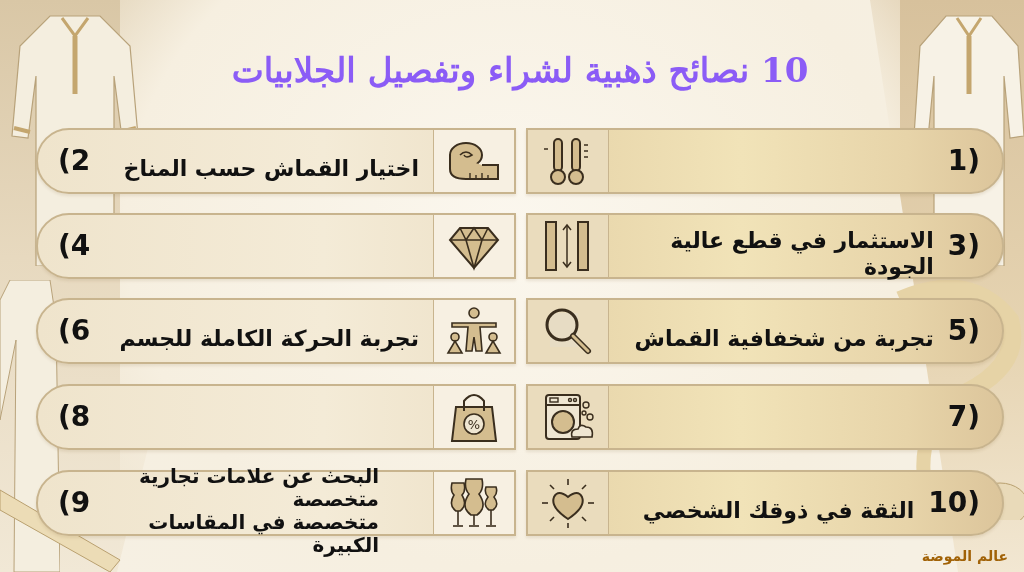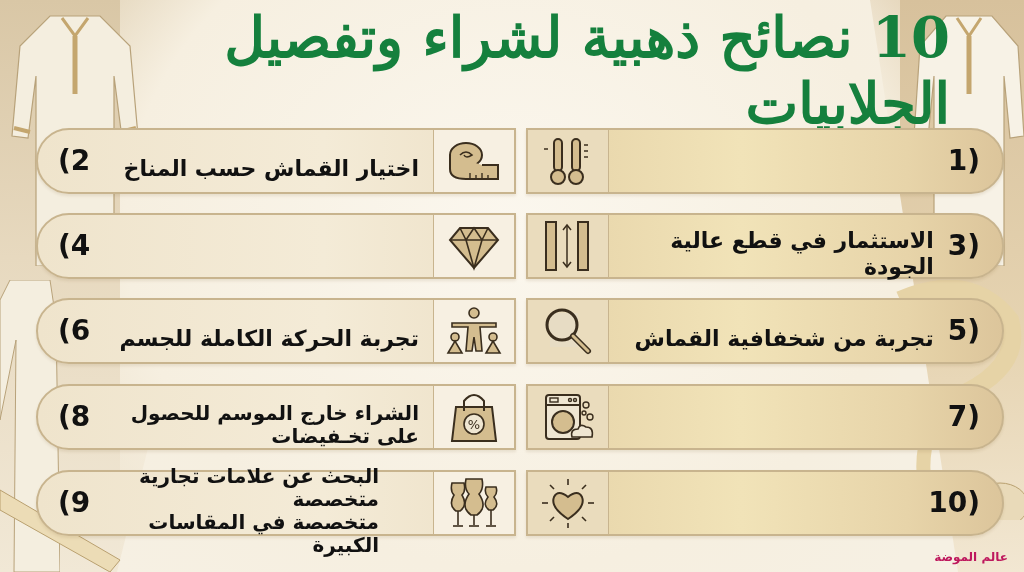--- a/index.html
+++ b/index.html
@@ -24,21 +24,21 @@
   }
   .robe { position:absolute; }
   .robe svg { display:block; }
   .tape { position:absolute; }
 
   .title {
     position:absolute; left:90px; top:24px; width:860px; height:92px;
     display:flex; align-items:center; justify-content:center;
     direction:rtl;
     font-family:"DejaVu Serif", serif; font-weight:bold;
-    font-size:56px; color:#15803d; letter-spacing:1px;
+    font-size:34px; color:#8b5cf6; letter-spacing:1px;
   }
 
   .card {
     position:absolute; height:66px; box-sizing:border-box;
     border:2px solid #c8b48e;
     display:flex; align-items:stretch; direction:rtl;
     box-shadow:0 2px 3px rgba(120,90,40,0.12);
   }
   
   .card.right {
@@ -72,22 +72,22 @@
     order:2; border-right:1px solid #c8b48e;
     background:#eadcbd;
   }
   .card.left .icon-box {
     border-left:1px solid #c8b48e;
     background:#f7f0e2;
   }
   .icon-box svg { width:56px; height:52px; }
 
   .footer {
-    position:absolute; right:16px; bottom:8px; font-size:12px; font-weight:bold;
-    color:#be185d; direction:rtl;
+    position:absolute; right:16px; bottom:8px; font-size:14px; font-weight:bold;
+    color:#a16207; direction:rtl;
   }
 </style>
 </head>
 <body>
 
 <div class="bg-left"></div>
 <div class="bg-right"></div>
 <div class="bg-center"></div>
 
 <div class="robe" style="left:10px;top:6px;">
@@ -258,31 +258,28 @@
 <div class="card left two-line" style="top:384px;">
   <div class="icon-box">
     <svg viewBox="0 0 56 52">
         <path d="M10 16 L46 16 L50 50 L6 50 Z" fill="#d4bd8f" stroke="#3a2e1e" stroke-width="2"></path>
         <path d="M18 20 L18 10 Q28 -2 38 10 L38 20" fill="none" stroke="#3a2e1e" stroke-width="2"></path>
         <circle cx="28" cy="33" r="10" fill="#efe6d2" stroke="#3a2e1e" stroke-width="1.6"></circle>
         <text x="28" y="38" text-anchor="middle" font-size="13" font-family="DejaVu Sans, sans-serif" fill="#3a2e1e">%</text>
       </svg>
   </div>
   <div class="text">
-    <span class="label">
-        <span style="display:block">الشراء خارج الموسم للحصول</span>
-        <span style="display:block">على تخـفيضات</span>
-      </span>
     <span class="num">(8</span>
   </div>
 </div>
 
 <div class="card right" style="top:470px;">
   <div class="text">
       <span class="num">10)</span>
+      <span class="label">الثقة في ذوقك الشخصي</span>
     </div>
   <div class="icon-box">
     <svg viewBox="0 0 56 52">
         <path d="M28 42 Q10 30 14 20 Q18 12 28 20 Q38 12 42 20 Q46 30 28 42 Z" fill="#d4bd8f" stroke="#3a2e1e" stroke-width="2"></path>
         <g stroke="#3a2e1e" stroke-width="1.6">
           <line x1="28" y1="2" x2="28" y2="8"></line>
           <line x1="28" y1="46" x2="28" y2="51"></line>
           <line x1="2" y1="26" x2="8" y2="26"></line>
           <line x1="48" y1="26" x2="54" y2="26"></line>
           <line x1="10" y1="8" x2="14" y2="12"></line>

